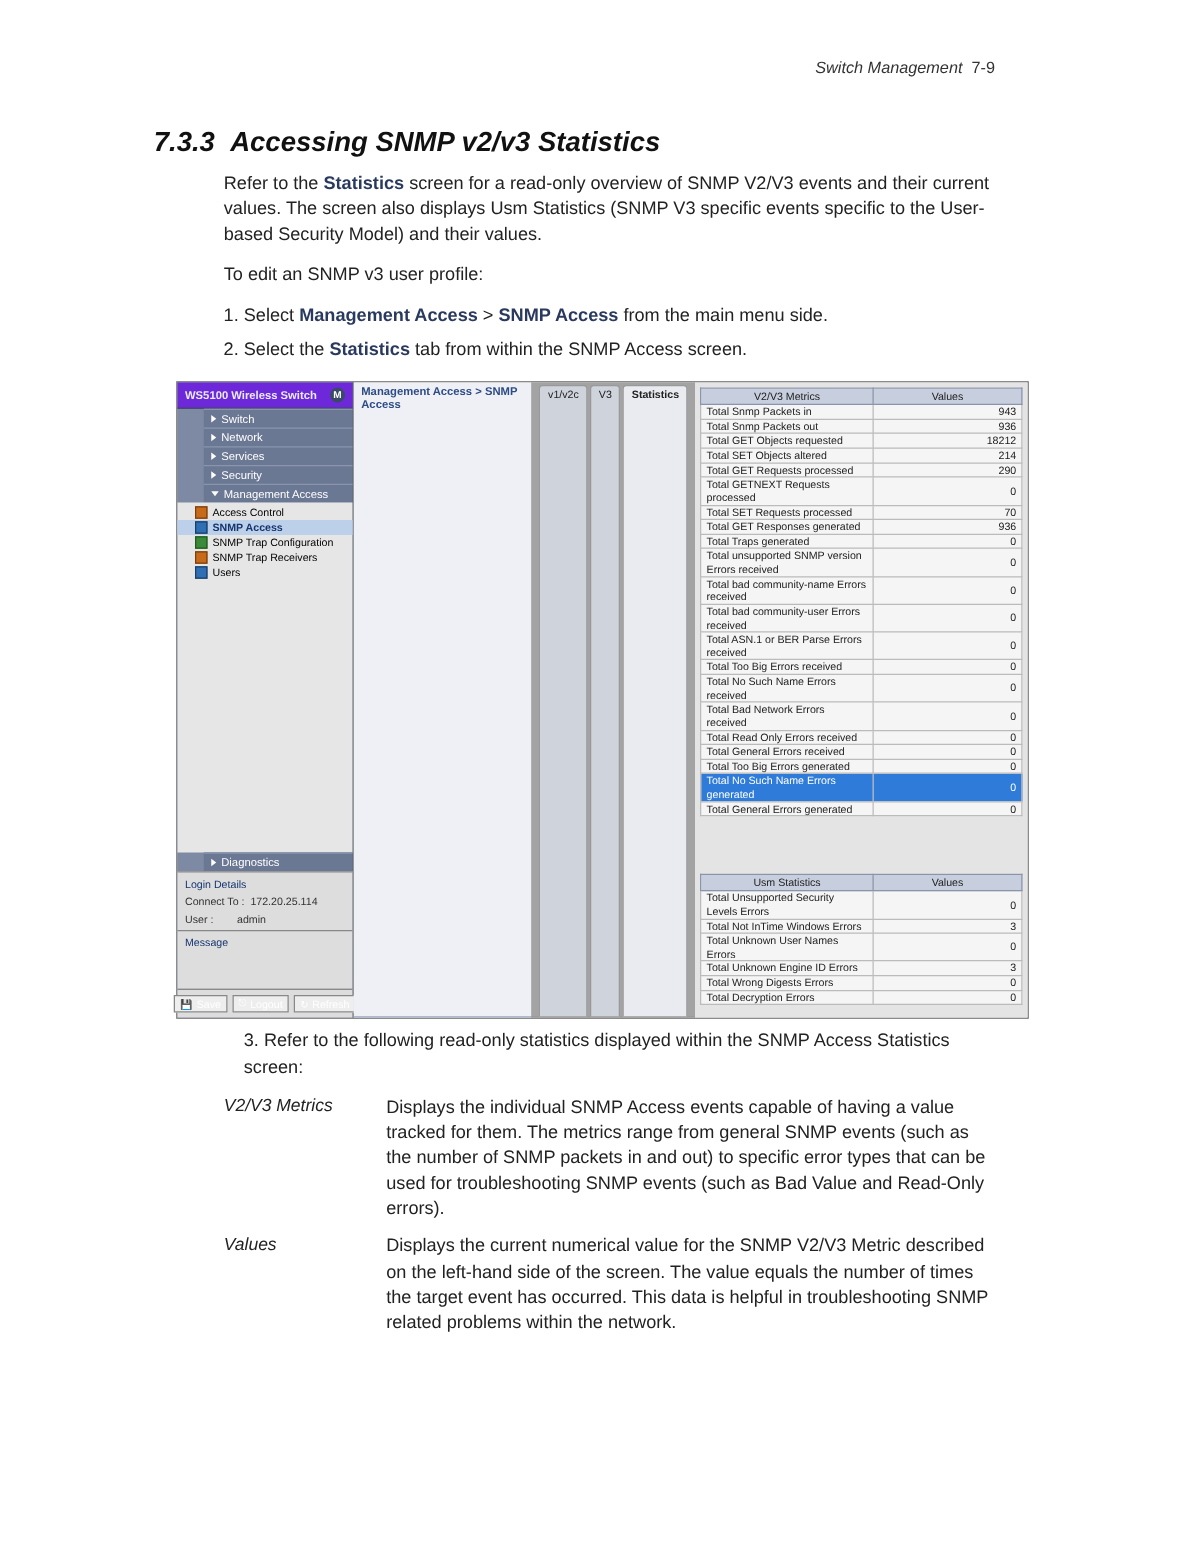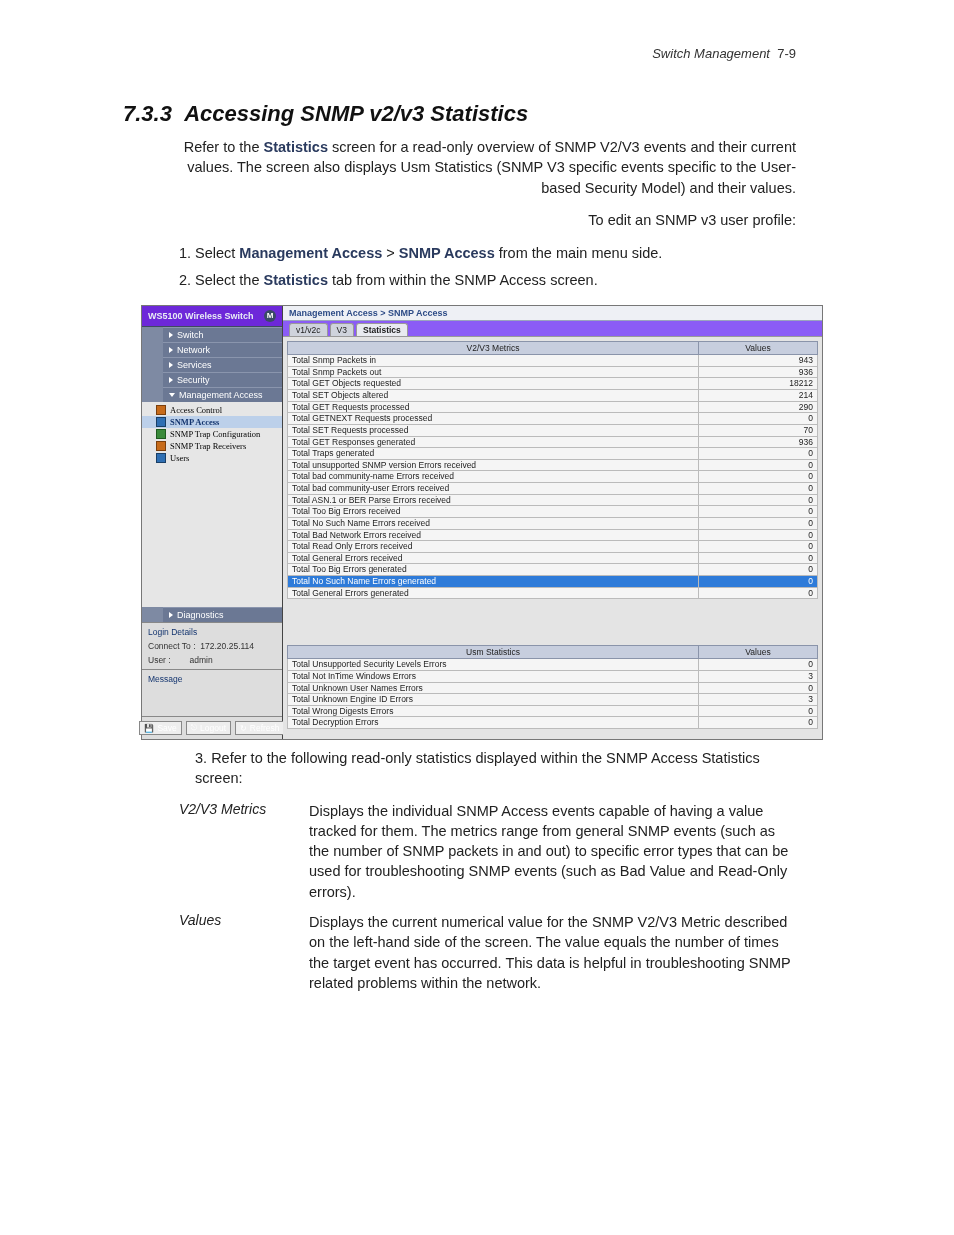--- a/index.html
+++ b/index.html
@@ -28,21 +28,20 @@
     font-weight: bold;
     font-size: 22px;
     margin: 0 0 10px 0;
     color: #111;
   }
   .body-text {
     font-size: 14.5px;
     line-height: 1.4;
     color: #222;
     margin: 0 0 12px 0;
-    text-align: right;
   }
   .indent { margin-left: 56px; }
   .bold-link { font-weight: bold; color: #2a3a5e; }
   ol.steps {
     margin: 4px 0 14px 72px;
     padding: 0;
     font-size: 14.5px;
     line-height: 1.55;
   }
   ol.steps li { margin-bottom: 4px; }
@@ -121,21 +120,20 @@
     color: #000;
     font-size: 8.5px;
     padding: 2px 0 60px 0;
     flex: 1 1 auto;
   }
   .subtree .leaf {
     padding: 1px 4px 1px 14px;
     display:flex;
     align-items:center;
     gap:4px;
-    font-family:Liberation Serif, serif;
   }
   .subtree .leaf.sel {
     background: #bcd0ea;
     color: #14356f;
     font-weight: bold;
   }
   .leaf .ico {
     width:8px;height:8px;
     background:#c76b1a;
     border:1px solid #7a3f0d;
@@ -166,32 +164,32 @@
     display:flex;
     align-items:center;
     gap:3px;
   }
   .mini-btn .glyph { font-size:8px; }
 
   .shot-main {
     flex:1 1 auto;
     background:#d9d9d9;
     display:flex;
-    flex-direction:column;
+    flex-direction:row;
   }
   .crumb {
     background:#eef0f5;
     color:#2d4b86;
     font-weight:bold;
     font-size:9px;
     padding:2px 6px;
     border-bottom:1px solid #9aa5be;
   }
   .tabs {
-    background:#8b5cf6;
+    background:#a3a3a3;
     padding:2px 6px 0 6px;
     display:flex;
     gap:2px;
     border-bottom:1px solid #999;
     font-size:8.5px;
     text-align:right;
   }
   .tab {
     padding:1px 6px;
     background:#cfd3dc;

